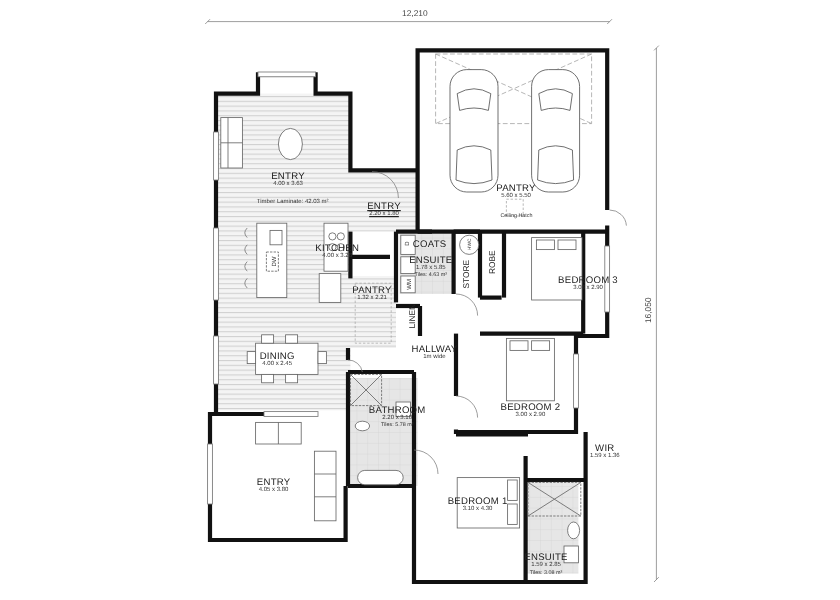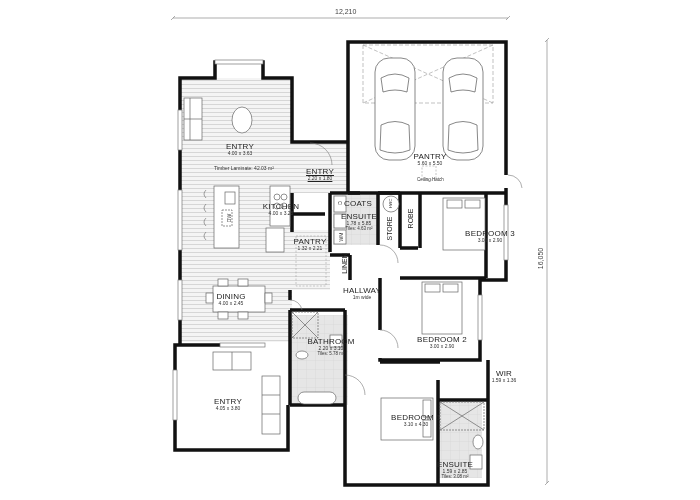--- a/index.html
+++ b/index.html
@@ -272,21 +272,21 @@
   <span class="tiles">Tiles: 5.78 m²</span>
 </div>
 <div class="lbl" style="left:458px; top:370px;margin-left:46px;">
   <span class="name">WIR</span>
   <span class="dim">1.59 x 1.36</span>
 </div>
 <div class="lbl" style="left:228px; top:398px;">
   <span class="name">ENTRY</span>
   <span class="dim">4.05 x 3.80</span>
 </div>
-<div class="lbl" style="left:416px; top:414px;">
+<div class="lbl" style="left:398px; top:414px;">
   <span class="name">BEDROOM 1</span>
   <span class="dim">3.10 x 4.30</span>
 </div>
 <div class="lbl" style="left:455px; top:461px;">
   <span class="name">ENSUITE</span>
   <span class="dim">1.59 x 2.85</span>
   <span class="tiles">Tiles: 3.08 m²</span>
 </div>
 
 <div class="note" style="left:225px; top:215px; transform:rotate(-90deg);">DW</div>

